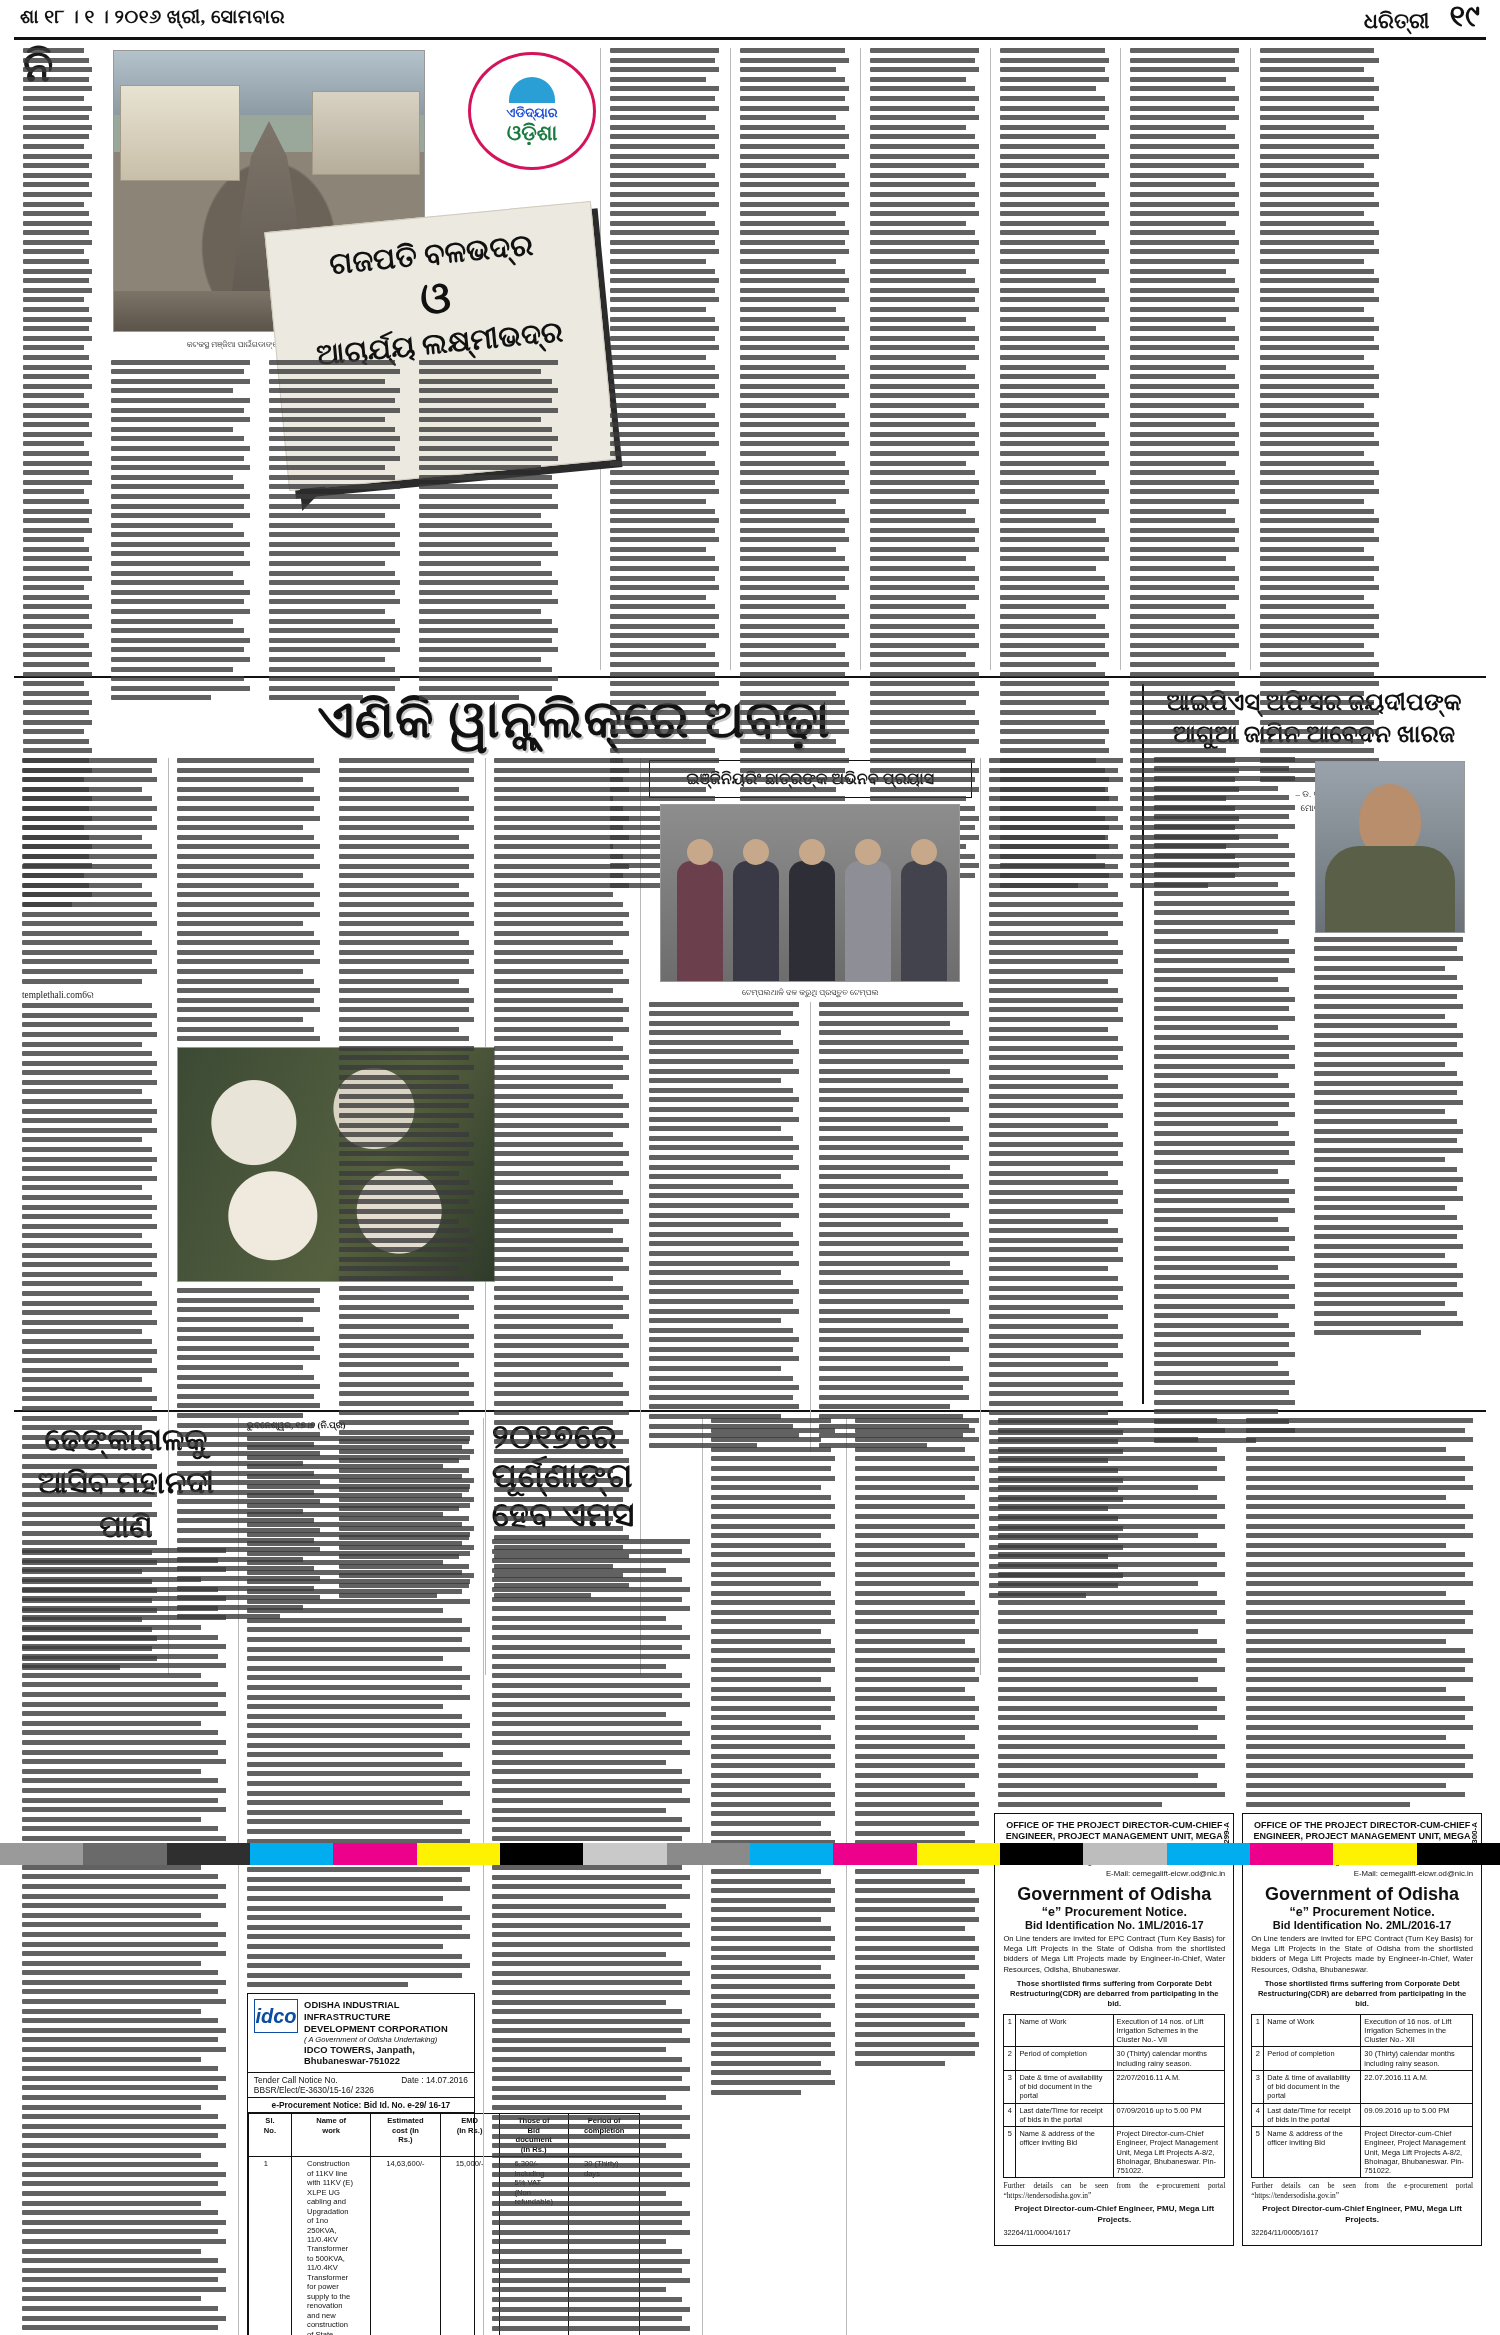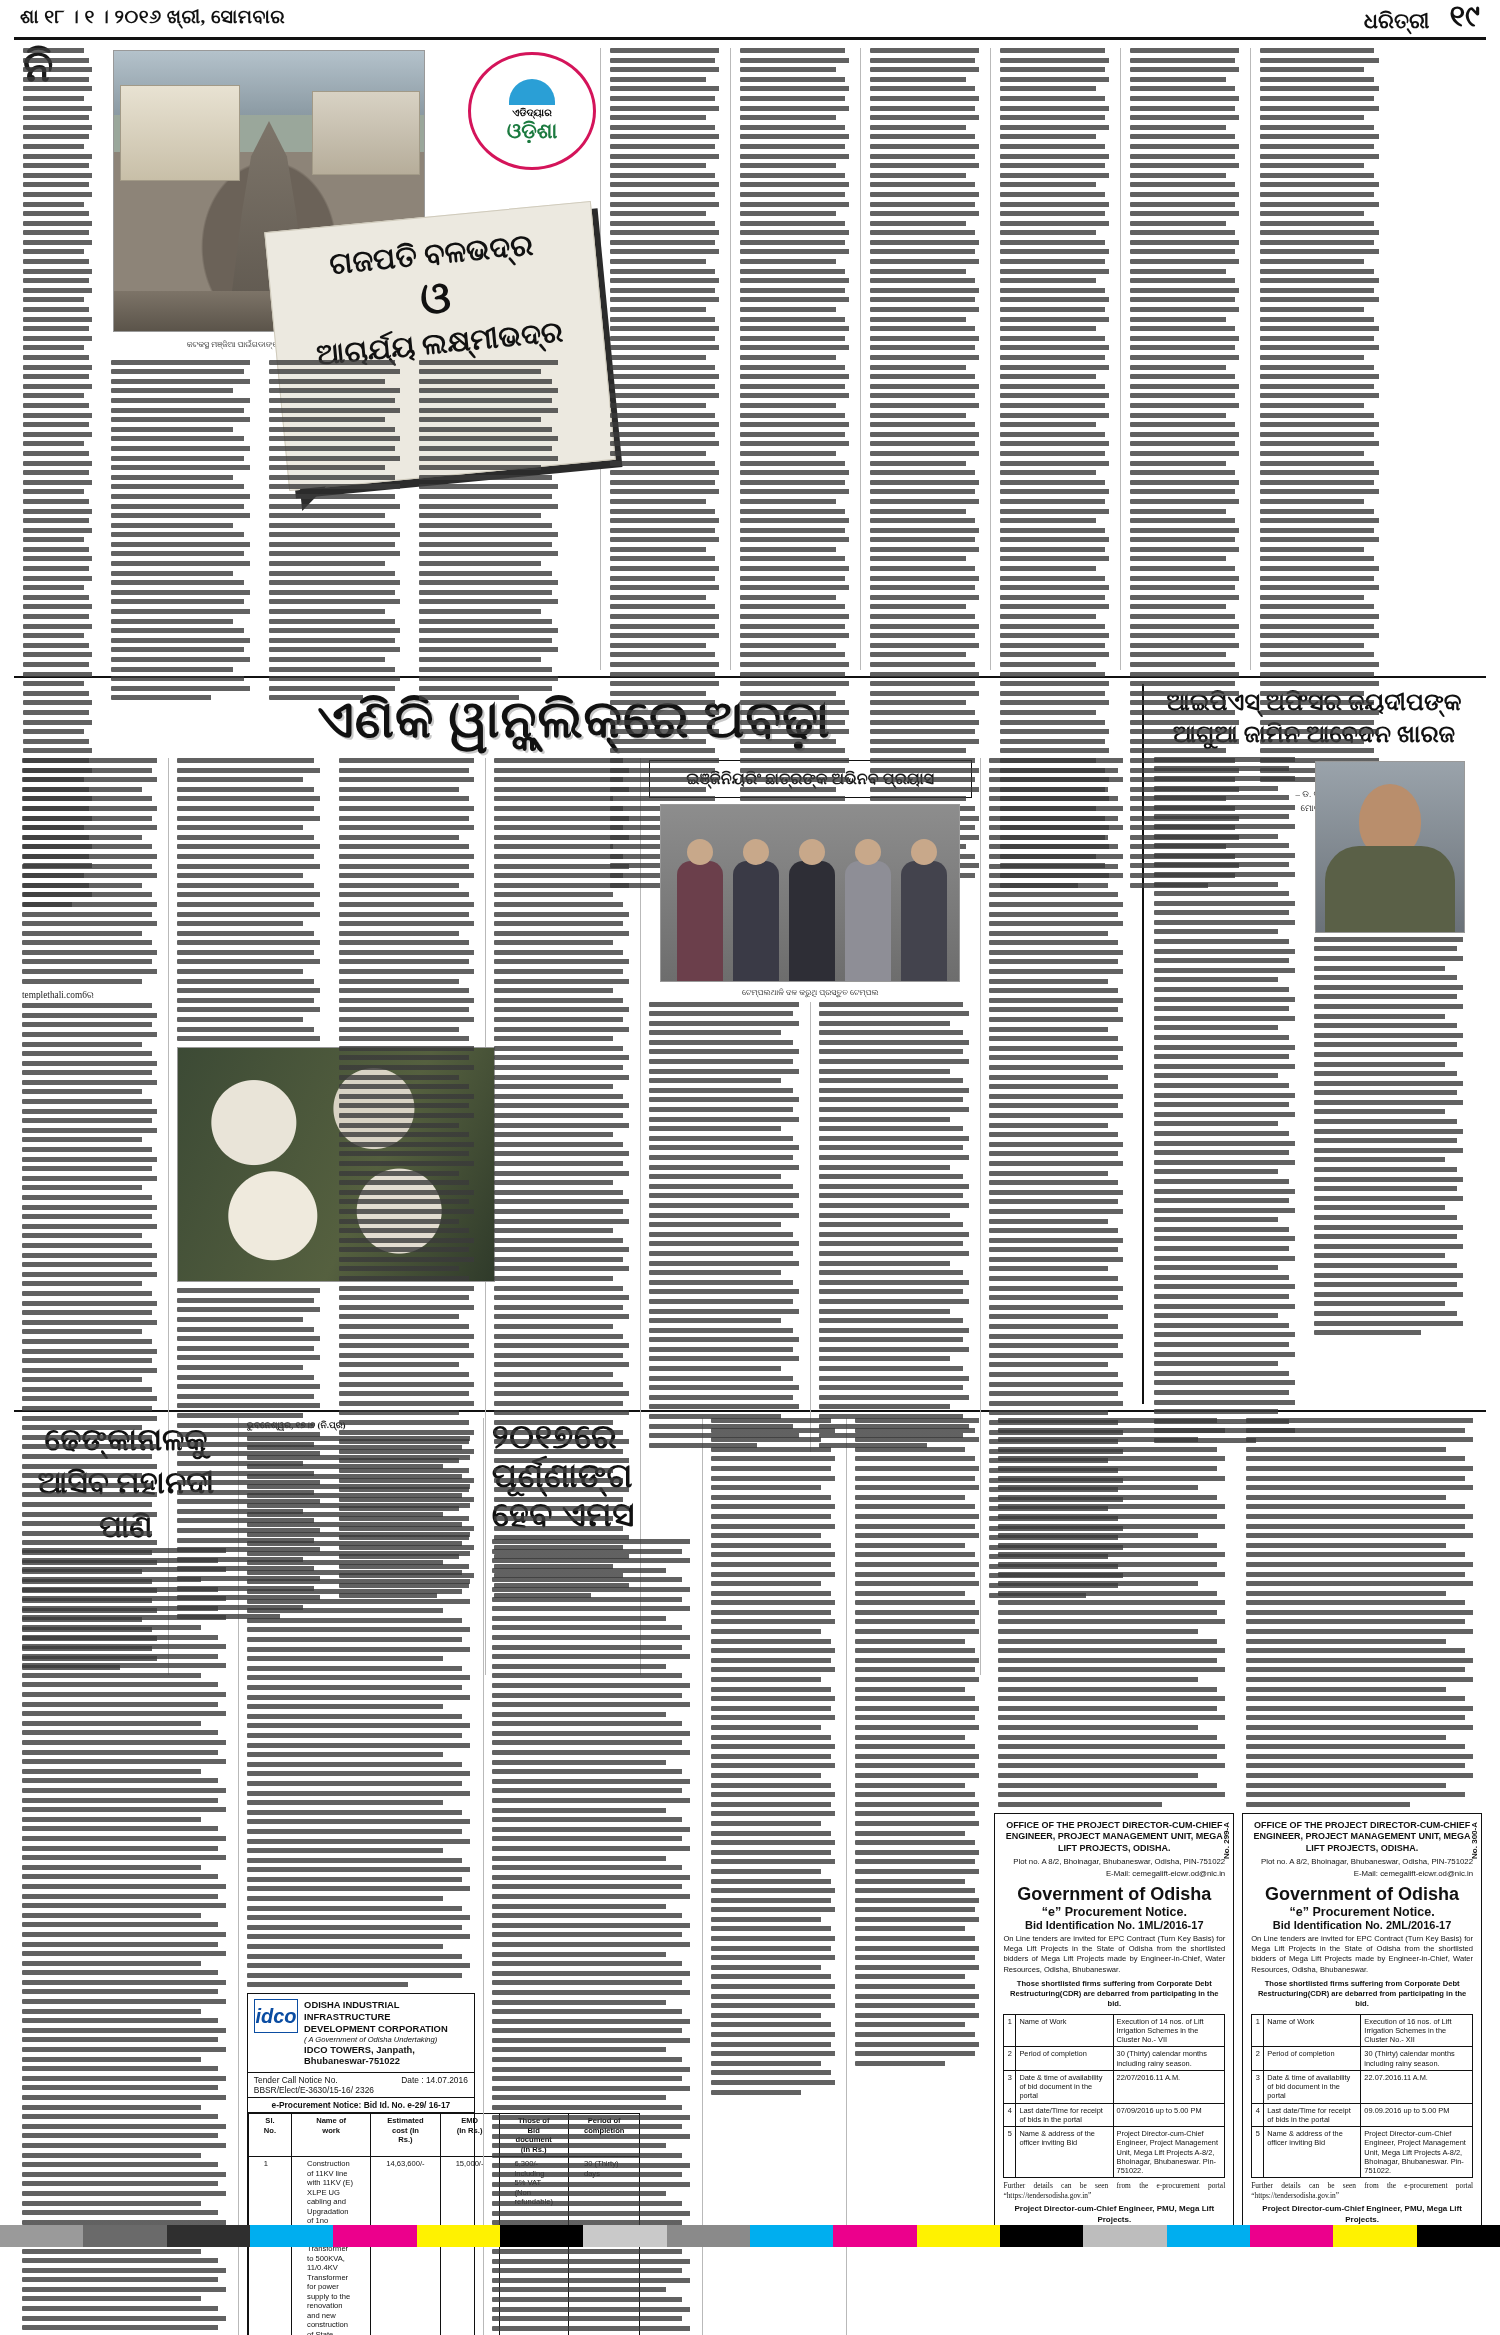--- a/index.html
+++ b/index.html
@@ -5,21 +5,21 @@
   * { box-sizing: border-box; }
   html, body { margin:0; padding:0; }
   body {
     width:1500px; height:2335px;
     background:#ffffff;
     font-family:"Liberation Serif", serif;
     color:#111;
     position:relative;
     overflow:hidden;
   }
-  .page { width:1500px; height:2247px; position:relative; padding:0 14px; }
+  .page { width:1500px; height:1865px; position:relative; padding:0 14px; }
 
   
   .masthead {
     height:40px; display:flex; align-items:center; justify-content:space-between;
     border-bottom:3px solid #111; padding:0 6px 4px 6px;
   }
   .masthead .date { font-size:19px; font-weight:bold; letter-spacing:.5px; }
   .masthead .right { display:flex; align-items:flex-end; gap:20px; }
   .masthead .brand { font-size:21px; font-weight:bold; }
   .masthead .pageno { font-size:30px; font-weight:bold; }
@@ -89,21 +89,21 @@
     background:linear-gradient(#7d7468,#5b544a);
   }
   .caption { font-size:8px; line-height:1.45; text-align:center; padding:3px 4px; color:#222; }
 
   
   .badge-odisha {
     position:absolute; right:4px; top:4px; width:128px; height:118px; border-radius:50%;
     background:#fff; border:3px solid #d4145a; display:flex; flex-direction:column;
     align-items:center; justify-content:center; box-shadow:0 0 0 3px #fff;
   }
-  .badge-odisha .b1 { font-size:10px; color:#000000; font-weight:bold; }
+  .badge-odisha .b1 { font-size:13px; color:#1d4ed8; font-weight:bold; }
   .badge-odisha .b2 { font-size:21px; color:#1b7a3f; font-weight:bold; }
   .badge-odisha .dome {
     width:46px; height:26px; background:#2a9fd6; border-radius:23px 23px 0 0; margin-bottom:2px;
   }
 
   
   .tilt-card {
     position:absolute; right:-4px; top:168px; width:328px; min-height:260px;
     background:#ece9e0; border:1px solid #cfcabb;
     transform:rotate(-5.5deg);

